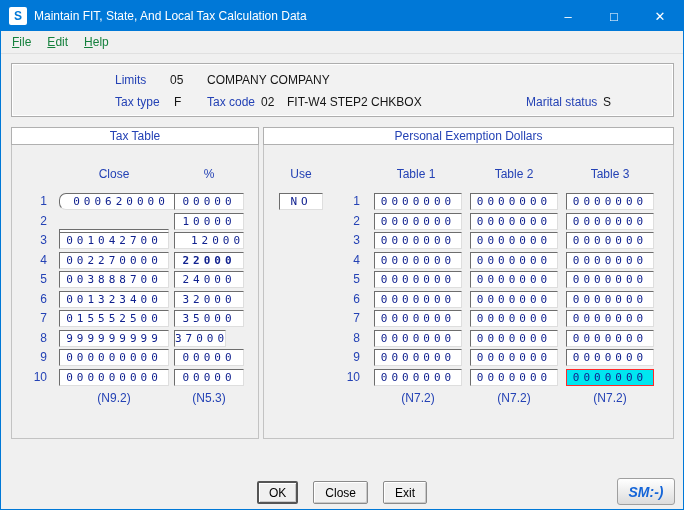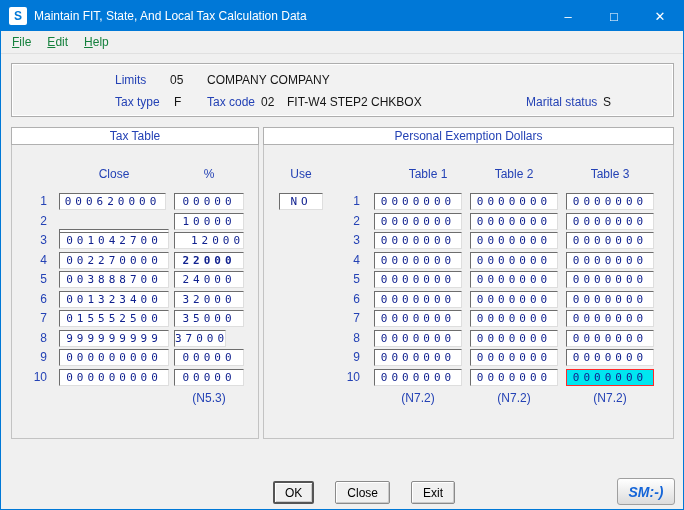--- a/index.html
+++ b/index.html
@@ -29,21 +29,21 @@
   .panel-title{position:absolute;left:-1px;top:-1px;right:-1px;height:18px;background:#fff;
     border:1px solid #b0b0b0;color:var(--label-blue,#2442b5);text-align:center;line-height:16px;font-size:12px;}
   .col-head{position:absolute;color:var(--label-blue,#2442b5);font-size:12px;text-align:center;white-space:nowrap;}
   .row-num{position:absolute;color:var(--label-blue,#2442b5);font-size:12px;text-align:right;}
   .tfield{position:absolute;height:17px;background:#fff;
     border:1px solid;border-color:#6d6d6d #dedede #dedede #6d6d6d;
     font-family:"DejaVu Sans Mono",monospace;font-size:11px;letter-spacing:4px;
     color:var(--value-blue,#10218f);text-align:center;line-height:15px;white-space:nowrap;overflow:hidden;}
   .tfield.focus{background:var(--focus-bg,#00e6f0);border:1px solid var(--focus-border,#ff2a2a);}
   
-  .button-row{position:absolute;left:272px;top:480px;display:flex;gap:21px;}
+  .button-row{position:absolute;left:256px;top:480px;display:flex;gap:15px;}
   .push-btn{height:23px;padding:0 11px;font-family:"Liberation Sans",sans-serif;font-size:12px;color:#000;
     background:#f0f0f0;border:1px solid #8a8a8a;border-radius:2px;
     box-shadow:inset 1px 1px 0 #ffffff, inset -1px -1px 0 #c9c9c9;}
   .push-btn.default{border:2px solid #555555;padding:0 10px;}
   
   .sm-logo{position:absolute;left:616px;top:477px;width:58px;height:27px;border:1px solid #9f9f9f;
     border-radius:3px;background:linear-gradient(#ffffff,#dcdcdc);display:flex;align-items:center;
     justify-content:center;font-style:italic;font-weight:bold;color:#1565d8;font-size:14px;}
 </style>
 </head>
@@ -77,23 +77,24 @@
     <div class="black-value" style="left:249px;top:31px">02</div>
     <div class="black-value" style="left:275px;top:31px">FIT-W4 STEP2 CHKBOX</div>
     <div class="blue-label" style="left:514px;top:31px">Marital status</div>
     <div class="black-value" style="left:591px;top:31px">S</div>
   </div>
 
   <div class="panel" id="tax-panel" style="left:10px;top:126px;width:248px;height:312px">
     <div class="panel-title">Tax Table</div>
     <div class="col-head" style="left:47px;top:39px;width:110px">Close</div>
     <div class="col-head" style="left:162px;top:39px;width:70px">%</div>
+    <div class="col-head" style="left:47px;top:263px;width:110px">(N9.2)</div>
     <div class="col-head" style="left:162px;top:263px;width:70px">(N5.3)</div>
   <div class="row-num" style="top: 66px; left: 9px; width: 26px;">1</div>
-      <div class="tfield" style="top: 65px; left: 47px; width: 107px;">000620000</div>
+      <div class="tfield" style="top: 65px; left: 47px; width: 124px; border-radius: 7px;">000620000</div>
       <div class="tfield" style="top: 65px; left: 162px; width: 70px;">00000</div>
       <div class="row-num" style="top: 85.55px; left: 9px; width: 26px;">2</div>
       <div class="tfield" style="top: 84.55px; left: 47px; width: 110px; margin-top: 16px;">000493800</div>
       <div class="tfield" style="top: 84.55px; left: 162px; width: 70px;">10000</div>
       <div class="row-num" style="top: 105.1px; left: 9px; width: 26px;">3</div>
       <div class="tfield" style="top: 104.1px; left: 47px; width: 110px;">001042700</div>
       <div class="tfield" style="top: 104.1px; left: 162px; width: 70px; padding-left: 16px;">12000</div>
       <div class="row-num" style="top: 124.65px; left: 9px; width: 26px;">4</div>
       <div class="tfield" style="top: 123.65px; left: 47px; width: 110px;">002270000</div>
       <div class="tfield" style="top: 123.65px; left: 162px; width: 70px; font-weight: bold;">22000</div>
@@ -114,21 +115,21 @@
       <div class="tfield" style="top: 221.4px; left: 162px; width: 70px;">00000</div>
       <div class="row-num" style="top: 241.95px; left: 9px; width: 26px;">10</div>
       <div class="tfield" style="top: 240.95px; left: 47px; width: 110px;">000000000</div>
       <div class="tfield" style="top: 240.95px; left: 162px; width: 70px;">00000</div>
     </div>
 
   <div class="panel" id="ex-panel" style="left:262px;top:126px;width:411px;height:312px">
     <div class="panel-title">Personal Exemption Dollars</div>
     <div class="col-head" style="left:15px;top:39px;width:44px">Use</div>
     <div class="tfield" style="left:15px;top:65px;width:44px">NO</div>
-    <div class="col-head" style="left:120px;top:39px;width:88px">Table 1</div>
+    <div class="col-head" style="left:108px;top:39px;width:88px">Table 1</div>
     <div class="col-head" style="left:206px;top:39px;width:88px">Table 2</div>
     <div class="col-head" style="left:302px;top:39px;width:88px">Table 3</div>
     <div class="col-head" style="left:110px;top:263px;width:88px">(N7.2)</div>
     <div class="col-head" style="left:206px;top:263px;width:88px">(N7.2)</div>
     <div class="col-head" style="left:302px;top:263px;width:88px">(N7.2)</div>
   <div class="row-num" style="top: 66px; left: 66px; width: 30px;">1</div>
       <div class="tfield" style="top: 65px; left: 110px; width: 88px;">0000000</div>
       <div class="tfield" style="top: 65px; left: 206px; width: 88px;">0000000</div>
       <div class="tfield" style="top: 65px; left: 302px; width: 88px;">0000000</div>
       <div class="row-num" style="top: 85.55px; left: 66px; width: 30px;">2</div>

